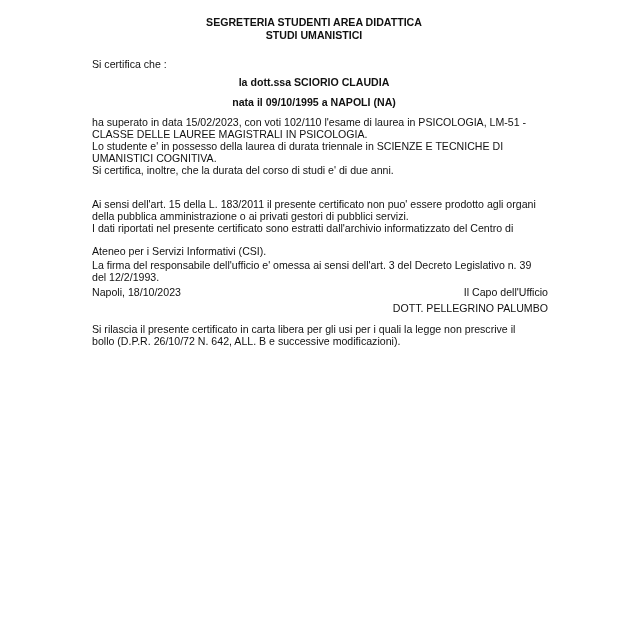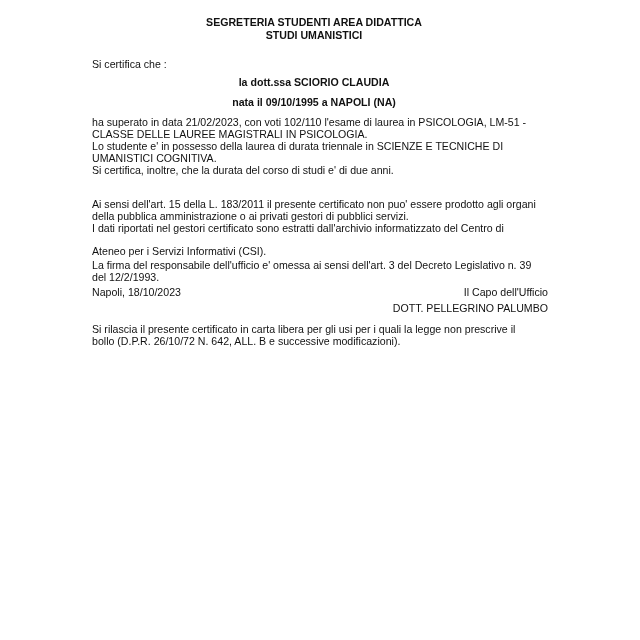--- a/index.html
+++ b/index.html
@@ -16,29 +16,29 @@
 
 <div class="page">
   <div class="t b center" style="top:16px;">SEGRETERIA STUDENTI AREA DIDATTICA</div>
   <div class="t b center" style="top:29px;">STUDI UMANISTICI</div>
 
   <div class="t left" style="top:58px;">Si certifica che :</div>
 
   <div class="t b center" style="top:76px;">la dott.ssa SCIORIO CLAUDIA</div>
   <div class="t b center" style="top:96px;">nata il 09/10/1995 a NAPOLI (NA)</div>
 
-  <div class="t left" style="top:116px;">ha superato in data 21/02/2023, con voti 102/110 l'esame di laurea in PSICOLOGIA, LM-51 -</div>
+  <div class="t left" style="top:116px;">ha superato in data 15/02/2023, con voti 102/110 l'esame di laurea in PSICOLOGIA, LM-51 -</div>
   <div class="t left" style="top:128px;">CLASSE DELLE LAUREE MAGISTRALI IN PSICOLOGIA.</div>
   <div class="t left" style="top:140px;">Lo studente e' in possesso della laurea di durata triennale in SCIENZE E TECNICHE DI</div>
   <div class="t left" style="top:152px;">UMANISTICI COGNITIVA.</div>
   <div class="t left" style="top:164px;">Si certifica, inoltre, che la durata del corso di studi e' di due anni.</div>
 
   <div class="t left" style="top:198px;">Ai sensi dell'art. 15 della L. 183/2011 il presente certificato non puo' essere prodotto agli organi</div>
   <div class="t left" style="top:210px;">della pubblica amministrazione o ai privati gestori di pubblici servizi.</div>
-  <div class="t left" style="top:222px;">I dati riportati nel gestori certificato sono estratti dall'archivio informatizzato del Centro di</div>
+  <div class="t left" style="top:222px;">I dati riportati nel presente certificato sono estratti dall'archivio informatizzato del Centro di</div>
   <div class="t left" style="top:245px;">Ateneo per i Servizi Informativi (CSI).</div>
 
   <div class="t left" style="top:259px;">La firma del responsabile dell'ufficio e' omessa ai sensi dell'art. 3 del Decreto Legislativo n. 39</div>
   <div class="t left" style="top:271px;">del 12/2/1993.</div>
 
   <div class="t left" style="top:286px;">Napoli, 18/10/2023</div>
   <div class="t right" style="top:286px;">Il Capo dell'Ufficio</div>
   <div class="t right" style="top:302px;">DOTT. PELLEGRINO PALUMBO</div>
 
   <div class="t left" style="top:323px;">Si rilascia il presente certificato in carta libera per gli usi per i quali la legge non prescrive il</div>

